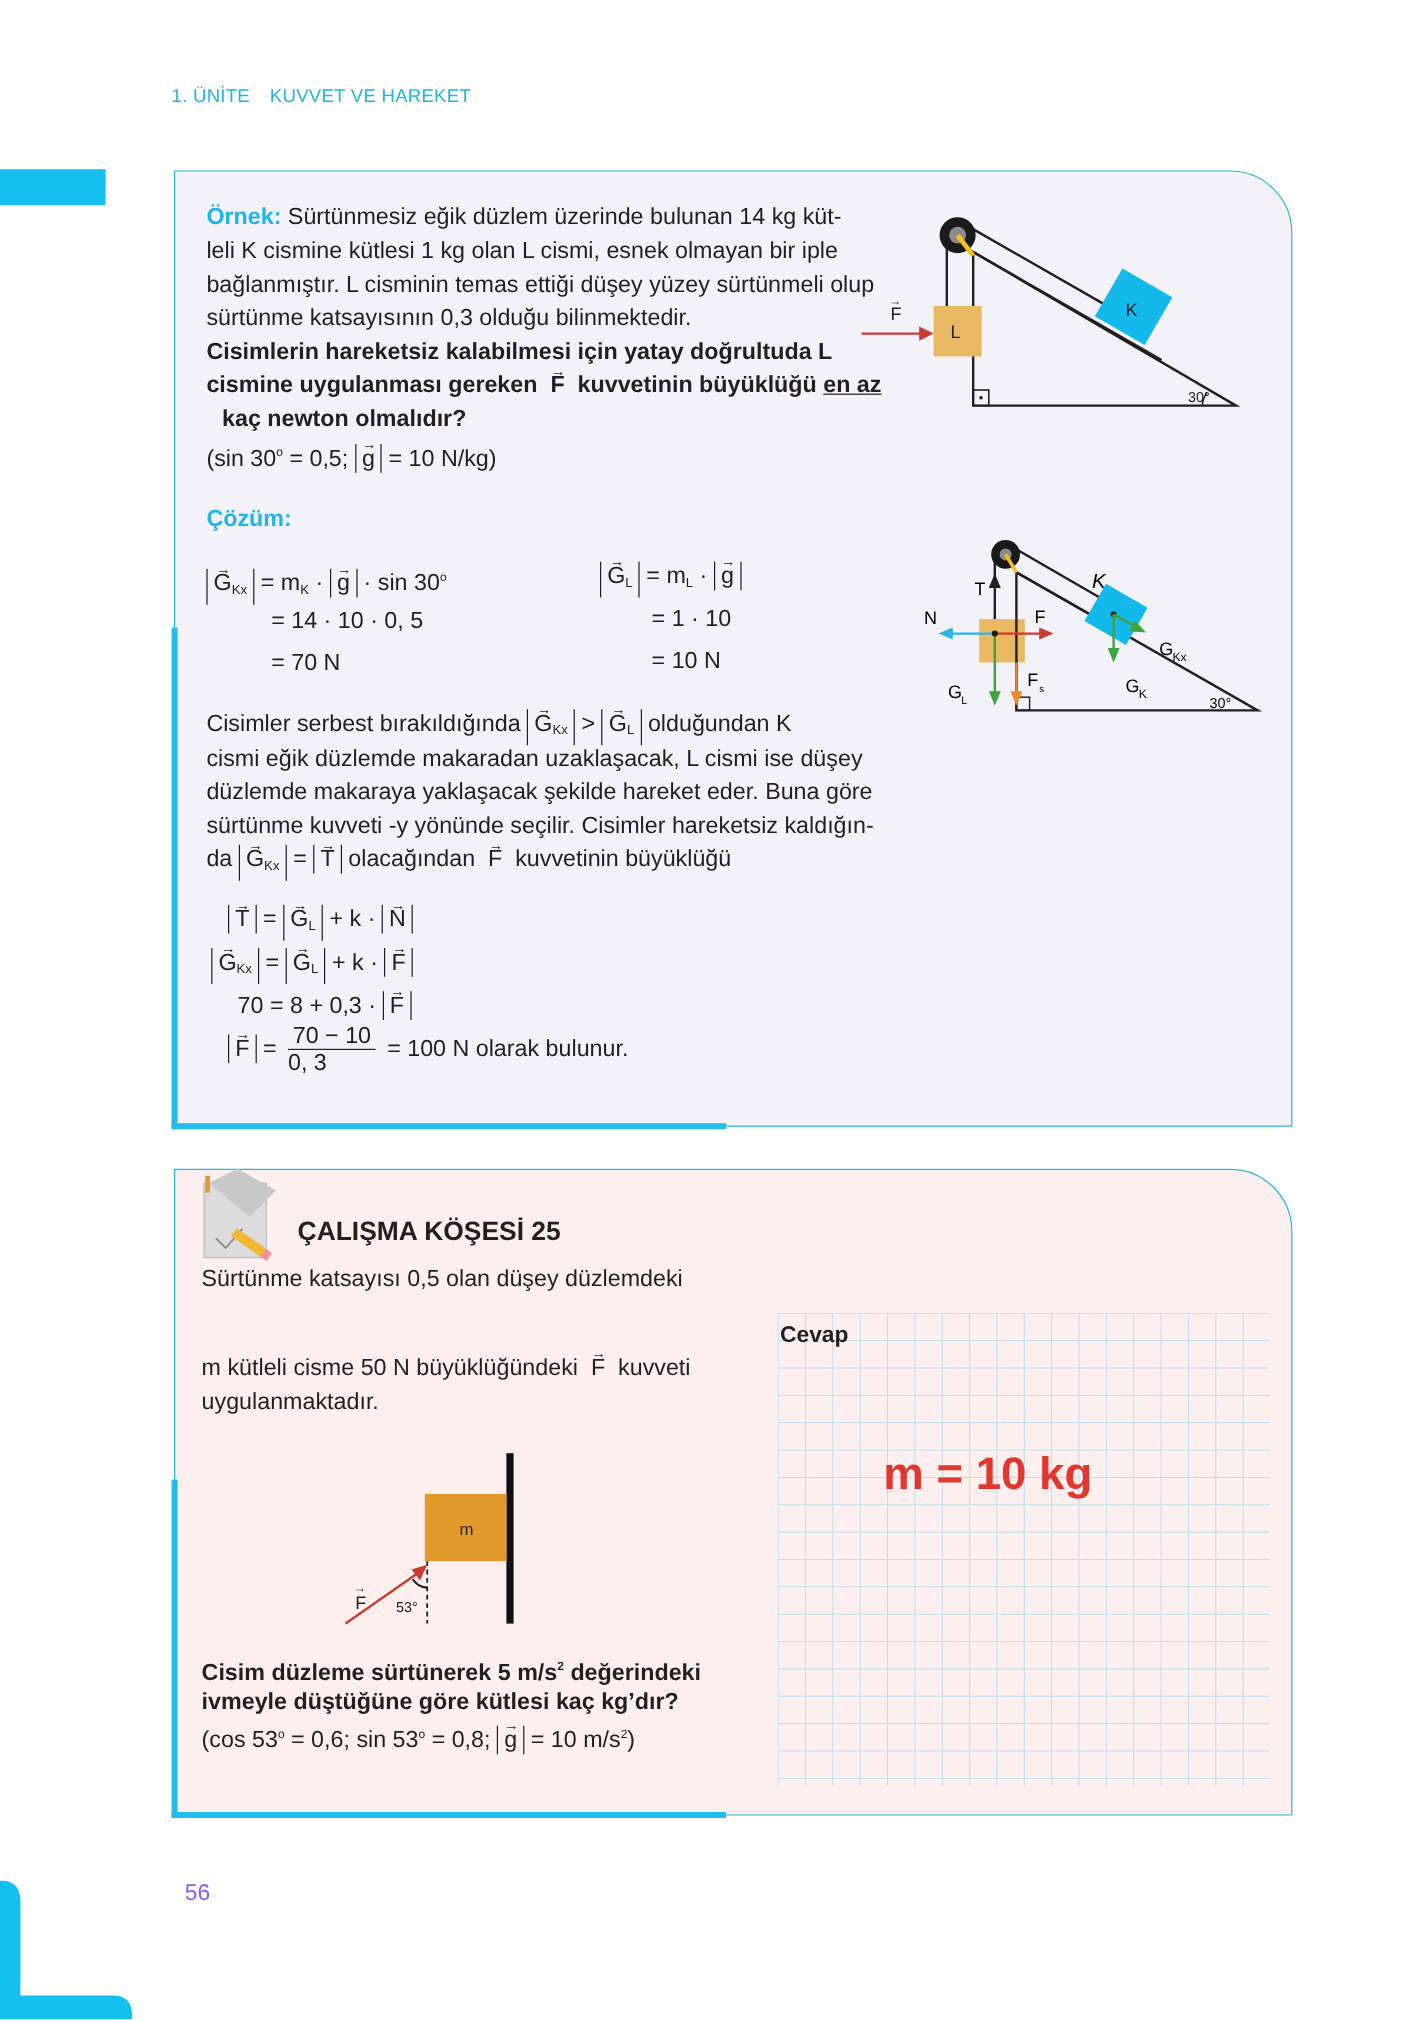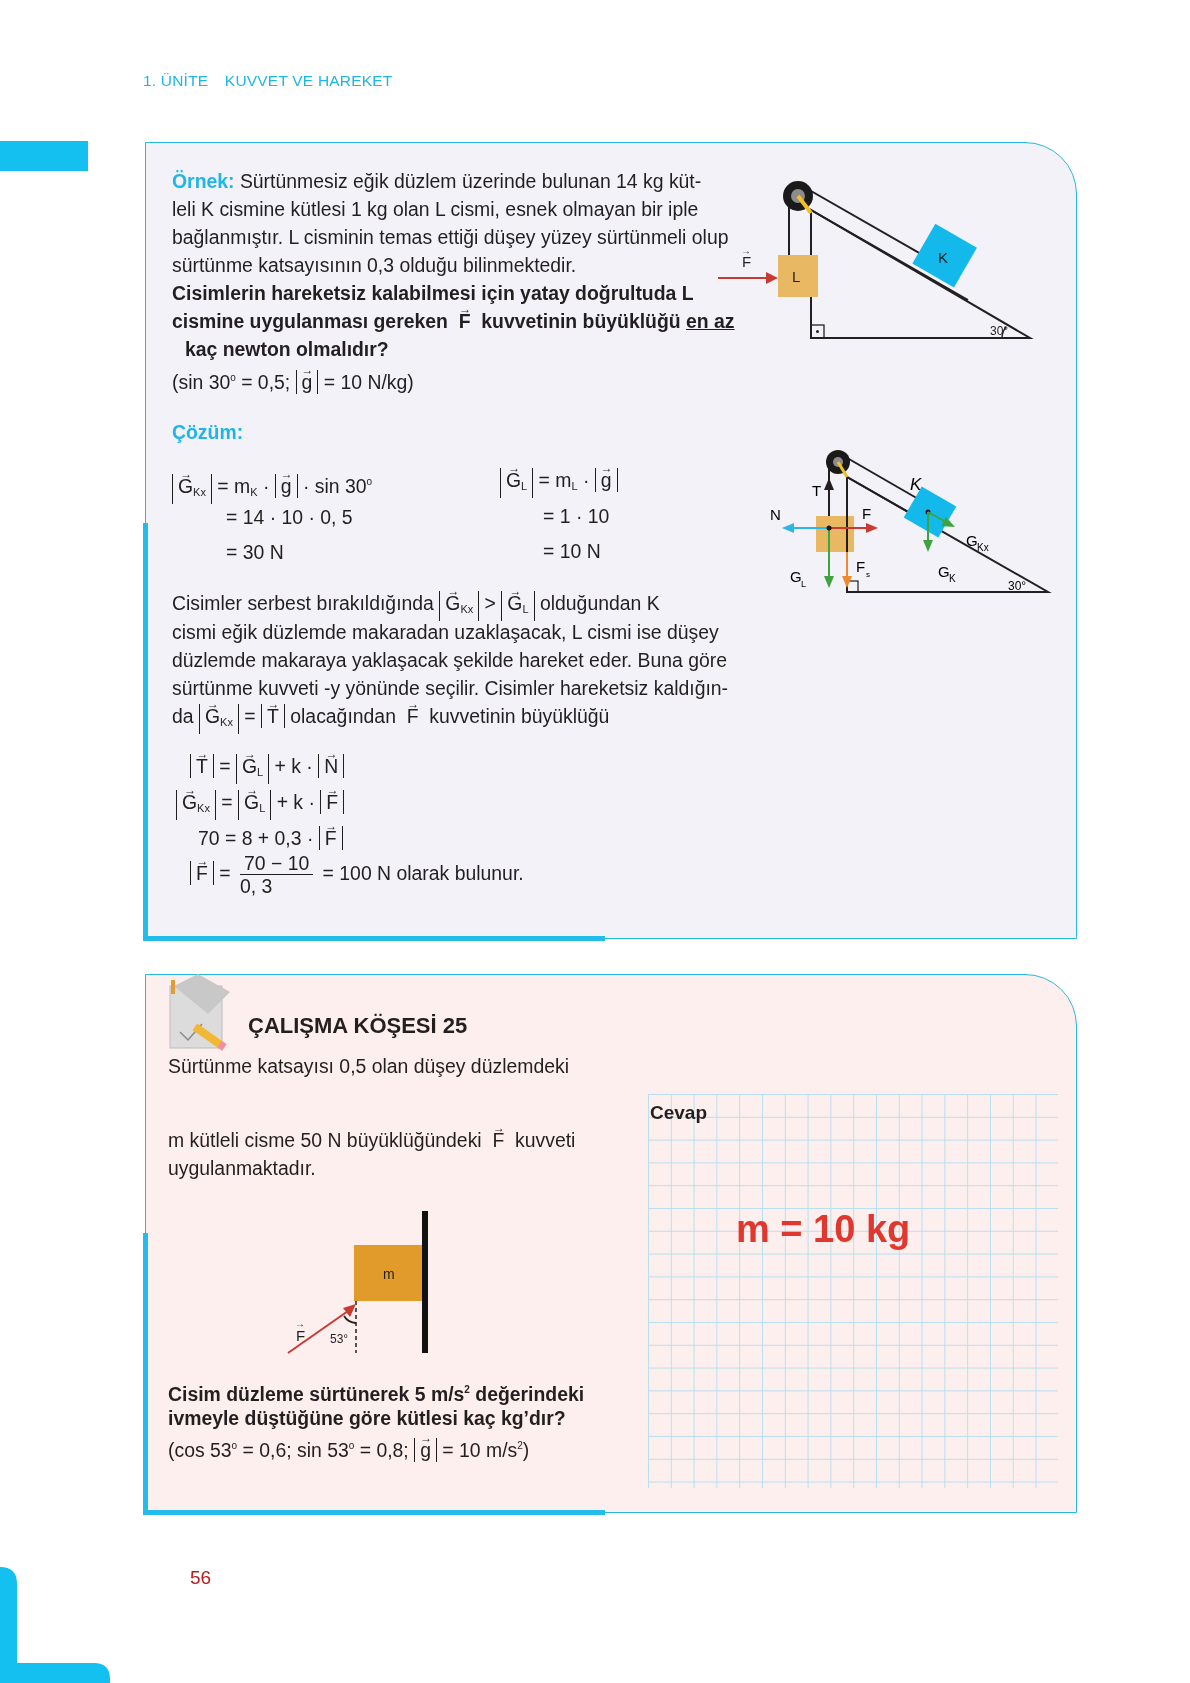--- a/index.html
+++ b/index.html
@@ -27,21 +27,21 @@
   sup { font-size: 10px; vertical-align: 8px; }
   .frac { display: inline-block; vertical-align: middle; margin: 0 4px; }
   .frac .num { display: block; border-bottom: 1.3px solid #231f20; padding: 0 4px; line-height: 22px; }
   .frac .den { display: block; line-height: 22px; }
 
   .cevap { position: absolute; left: 650px; top: 1102px; font-size: 19px; font-weight: bold; }
   .grid { position: absolute; left: 648px; top: 1094px; width: 410px; height: 394px;
     background-image: linear-gradient(to right, #b9dff0 1px, transparent 1px), linear-gradient(to bottom, #b9dff0 1px, transparent 1px);
     background-size: 22.8px 22.8px; }
   .answer { position: absolute; left: 736px; top: 1208px; font-size: 38px; font-weight: bold; color: #e0372e; }
-  .pagenum { position: absolute; left: 154px; top: 1567px; font-size: 19px; color: #b91c1c; margin-left: 36px; }
+  .pagenum { position: absolute; left: 154px; top: 1567px; font-size: 19px; color: #8b5cf6; }
   .corner { position: absolute; left: 0; top: 1567px; width: 110px; height: 116px; }
   svg text { font-family: "Liberation Sans", sans-serif; }
 </style>
 </head>
 <body>
 
 <div class="header">
   <span>1. ÜNİTE</span>
   <span>KUVVET VE HAREKET</span>
 </div>
@@ -100,21 +100,21 @@
 
 <div class="t accent" style="left:172px;top:418px;">Çözüm:</div>
 
 <div class="t" style="left:172px;top:468px;">
   <span class="abs"><span class="vec">G</span><sub>Kx</sub></span>
   <span>= m</span><sub>K</sub> ·
   <span class="abs"><span class="vec">g</span></span>
   <span>· sin 30</span><sup>o</sup>
 </div>
 <div class="t" style="left:226px;top:503px;">= 14 · 10 · 0, 5</div>
-<div class="t" style="left:226px;top:538px;">= 30 N</div>
+<div class="t" style="left:226px;top:538px;">= 70 N</div>
 
 <div class="t" style="left:500px;top:466px;">
   <span class="abs"><span class="vec">G</span><sub>L</sub></span>
   <span>= m</span><sub>L</sub> ·
   <span class="abs"><span class="vec">g</span></span>
 </div>
 <div class="t" style="left:543px;top:502px;">= 1 · 10</div>
 <div class="t" style="left:543px;top:537px;text-align:right;">= 10 N</div>
 
 <svg style="position:absolute;left:770px;top:440px;" width="290" height="160">

